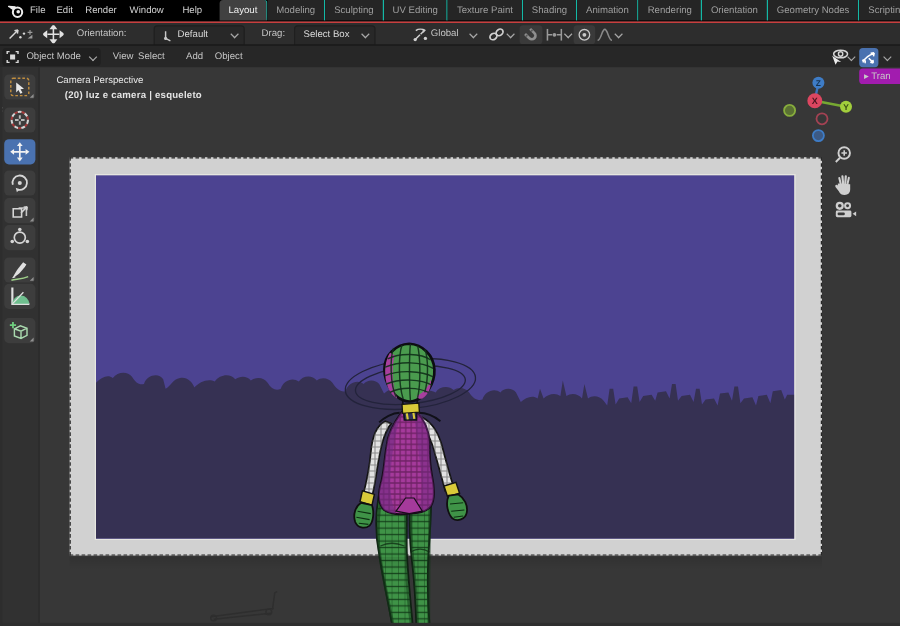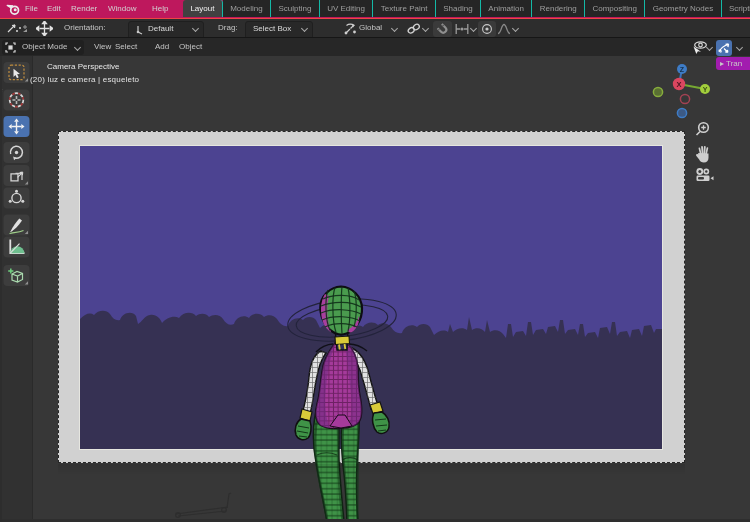--- a/index.html
+++ b/index.html
@@ -1,39 +1,39 @@
 <!DOCTYPE html>
 <html><head>
 <meta charset="utf-8">
 <style>
   html,body{margin:0;padding:0;}
   #app{position:relative;width:750px;height:522px;background:#373737;overflow:hidden;
        font-family:"Liberation Sans",sans-serif;-webkit-font-smoothing:antialiased;}
   .abs{position:absolute;}
   
-  #row1{left:0;top:0;width:750px;height:18px;background:#be185d;}
+  #row1{left:0;top:0;width:750px;height:18px;background:#000000;}
   .menu1{position:absolute;top:0;height:18px;line-height:18px;font-size:8px;color:#d2d2d2;}
   
   #tabs{position:absolute;left:183px;top:0;height:18px;display:flex;}
   .tab{height:17px;line-height:18px;font-size:8px;color:#9f9f9f;background:#252525;
        padding:0 7.4px;border-right:1px solid #14b8a6;white-space:nowrap;}
   .tab.active{background:#414141;color:#f0f0f0;border-radius:3px 3px 0 0;}
   
   #row2{left:0;top:18px;width:750px;height:19px;background:#2d2d2d;border-top:1px solid #ef4444;box-sizing:border-box;}
   .lbl{position:absolute;font-size:8px;color:#c5c5c5;line-height:18px;top:0;}
   .drop{position:absolute;top:2px;height:30px;background:#282828;border:1px solid #1f1f1f;border-radius:3px;
         font-size:8px;color:#dadada;line-height:14px;box-sizing:border-box;}
   .varr{display:inline-block;width:4px;height:4px;border-right:1.4px solid #a8a8a8;border-bottom:1.4px solid #a8a8a8;transform:rotate(45deg);}
   
   #row3{left:0;top:37px;width:750px;height:19px;background:#272727;border-top:1px solid #161616;box-sizing:border-box;}
   
   #toolbar{left:0;top:56px;width:33px;height:466px;background:#313131;border-right:1px solid #2a2a2a;box-sizing:border-box;}
   
   #vptext1{left:47px;top:61.5px;font-size:8px;color:#e8e8e8;text-align:center;}
-  #vptext2{left:30px;top:75px;font-size:8px;color:#e4e4e4;letter-spacing:.2px;}
+  #vptext2{left:54px;top:75px;font-size:8px;color:#e4e4e4;letter-spacing:.2px;font-weight:bold;}
   
   #camframe{left:58px;top:131px;width:627px;height:332px;background:#d1d1d1;
             outline:1px dashed rgba(10,10,10,.85);outline-offset:-1px;}
   #scene{position:absolute;left:22px;top:15px;width:582px;height:303px;background:#4c4391;overflow:hidden;outline:1px solid #e6e6e0;}
   
   #npanel{right:0;top:57px;width:30px;height:13px;background:#a21caf;border-radius:3px 0 0 3px;
           font-size:8px;color:#c8c8c8;line-height:13px;padding-left:4px;}
 </style>
 </head>
 <body>
@@ -52,21 +52,21 @@
     <div class="menu1" style="left:152px;">Help</div>
     <div id="tabs">
       <div class="tab active">Layout</div>
       <div class="tab">Modeling</div>
       <div class="tab">Sculpting</div>
       <div class="tab">UV Editing</div>
       <div class="tab">Texture Paint</div>
       <div class="tab">Shading</div>
       <div class="tab">Animation</div>
       <div class="tab">Rendering</div>
-      <div class="tab">Compositing</div>
+      <div class="tab">Orientation</div>
       <div class="tab">Geometry Nodes</div>
       <div class="tab">Scripting</div>
     </div>
   </div>
 
   <div class="abs" id="row2">
     <svg class="abs" style="left:6px;top:3px" width="22" height="13" viewBox="0 0 22 13">
       <path d="M2 10 L9 3 M9 3 l-3 .5 M9 3 l-.5 3" stroke="#d8d8d8" stroke-width="1.2" fill="none"></path>
       <circle cx="11" cy="9" r="1" fill="#d8d8d8"></circle>
         <circle cx="14" cy="6" r="1" fill="#d8d8d8"></circle>

